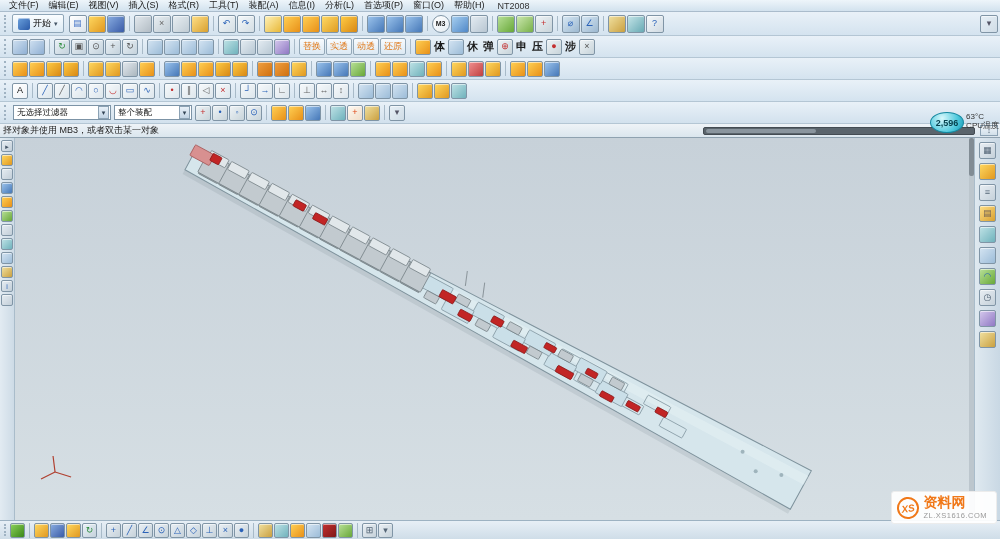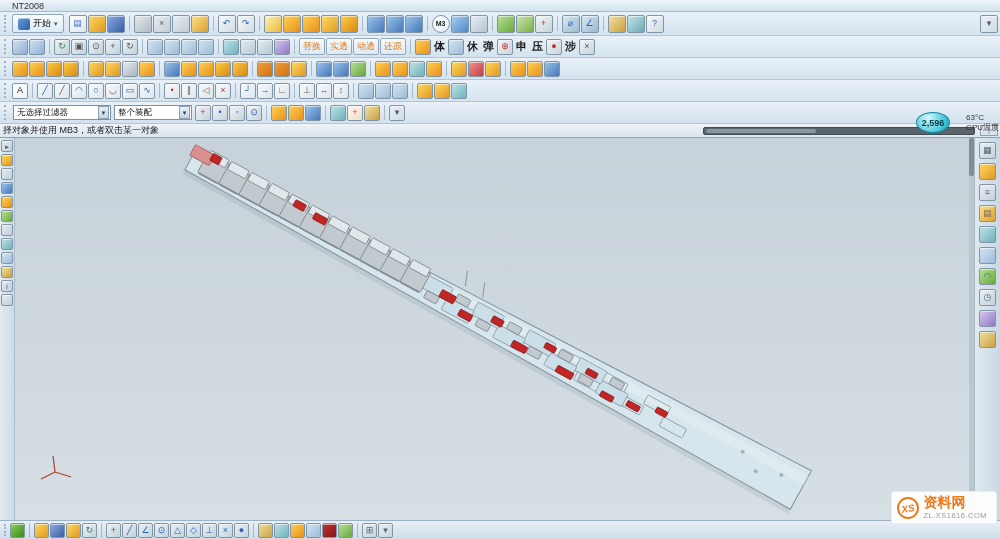--- a/index.html
+++ b/index.html
@@ -120,21 +120,21 @@
     background:linear-gradient(90deg,#dfe9f0,#c9d8e4);
     border-left:1px solid #a9bcca;
     display:flex; flex-direction:column; align-items:center;
   }
   .rsidebar .icons { gap:4px; }
   .rsidebar .icon { width:17px; height:17px; }
 
   
   .temp-widget {
     position:absolute; right:1px; top:112px; z-index:6;
-    display:flex; align-items:center; gap:16px; cursor:pointer;margin-left:8px;
+    display:flex; gap:2px; cursor:pointer;margin-left:8px;
   }
   .badge {
     width:34px; height:21px; border-radius:50%;
     background:radial-gradient(circle at 35% 28%,#d8f8fc,#4cc8dc 62%,#1898b4);
     border:1px solid #1488a0;
     display:flex; align-items:center; justify-content:center;
     font-size:9px; font-weight:bold; color:#06424e;
   }
   .temp-col { font-size:8px; color:#333; line-height:1.15; text-align:left; }
 
@@ -161,20 +161,34 @@
     border-top:1px solid #9db2c2; padding:0 2px;
   }
   .bottombar .icon { width:15px; height:15px; }
 </style>
 </head>
 <body>
 
 <div class="app">
 
   <div class="menubar">
+    <div id="menu-items" style="display:flex;">
+        <span class="menu-item">文件(F)</span>
+        <span class="menu-item">编辑(E)</span>
+        <span class="menu-item">视图(V)</span>
+        <span class="menu-item">插入(S)</span>
+        <span class="menu-item">格式(R)</span>
+        <span class="menu-item">工具(T)</span>
+        <span class="menu-item">装配(A)</span>
+        <span class="menu-item">信息(I)</span>
+        <span class="menu-item">分析(L)</span>
+        <span class="menu-item">首选项(P)</span>
+        <span class="menu-item">窗口(O)</span>
+        <span class="menu-item">帮助(H)</span>
+      </div>
     <span class="menu-suffix">NT2008</span>
   </div>
 
   <div class="trow rowA">
     <div class="grip"></div>
     <div class="startbtn">
       <span class="start-ico"></span>
       <span>开始</span>
       <span class="chev">▾</span>
     </div>

